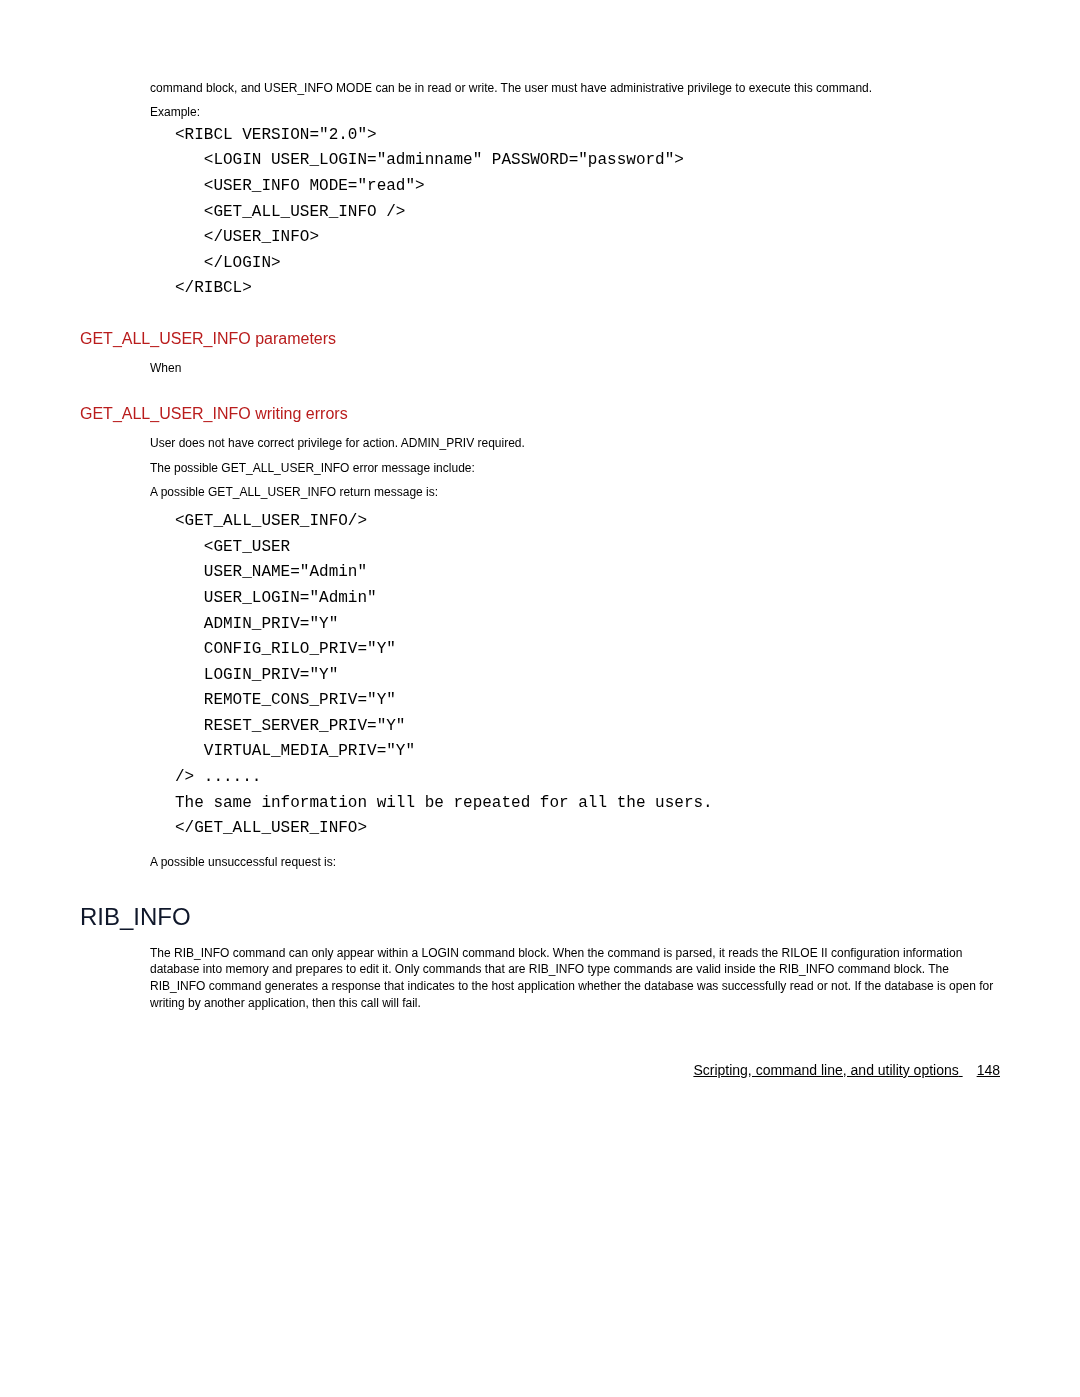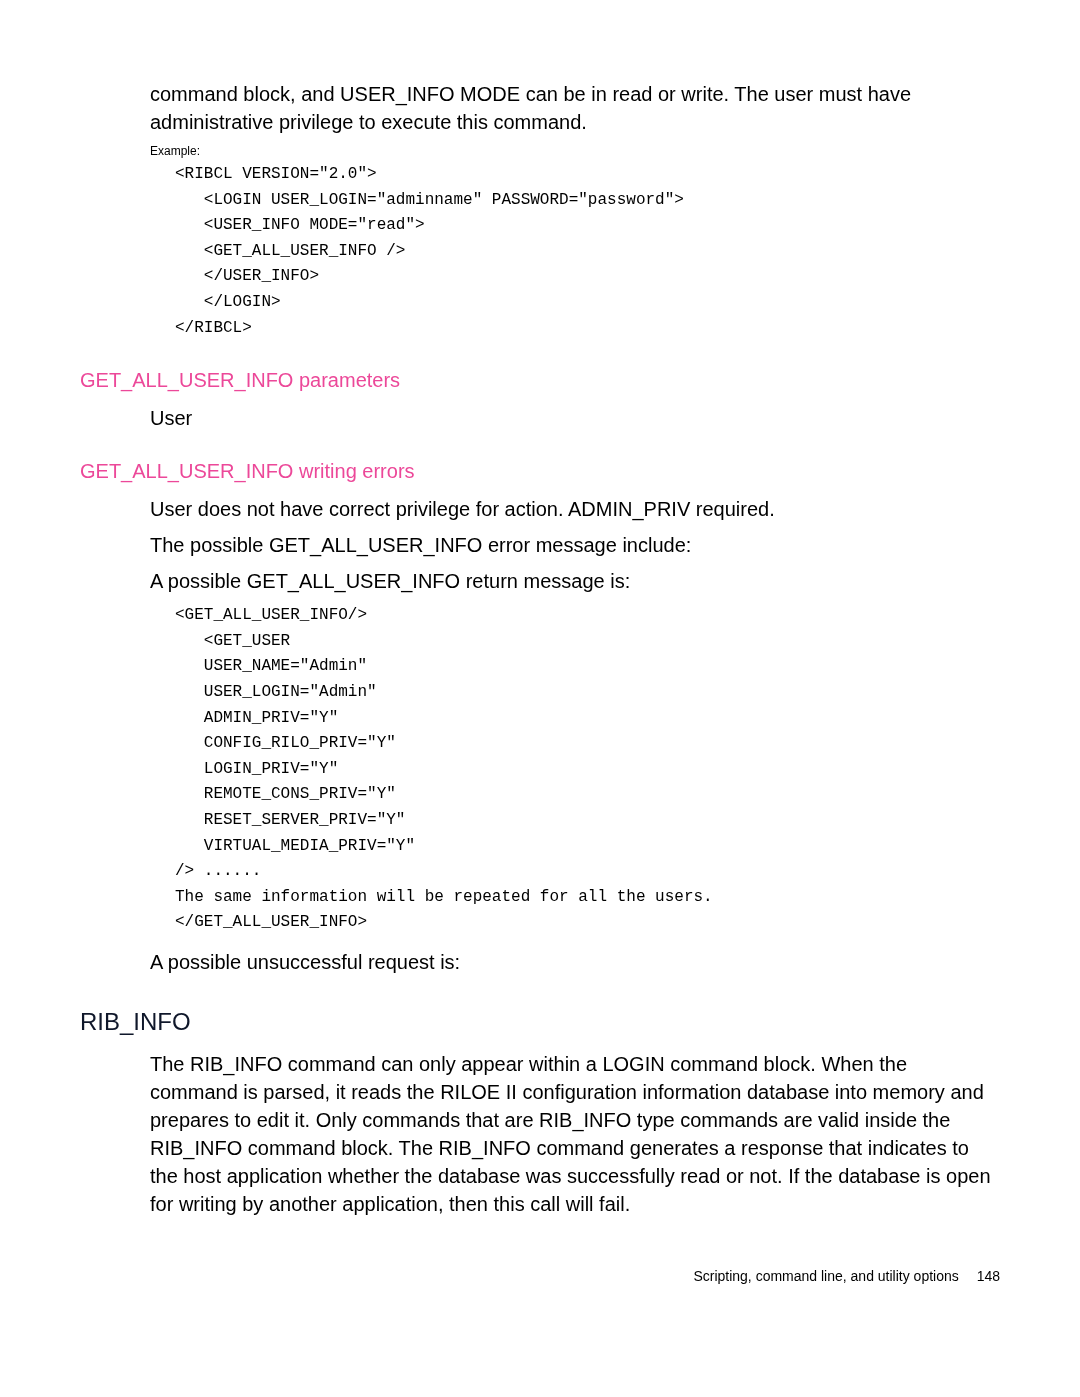--- a/index.html
+++ b/index.html
@@ -7,21 +7,21 @@
     padding: 0;
     font-family: Arial, Helvetica, sans-serif;
     background: #ffffff;
     width: 1080px;
   }
   .page {
     padding: 80px 80px 40px 80px;
     box-sizing: border-box;
   }
   .body-text {
-    font-size: 20px;
+    font-size: 12px;
     line-height: 1.4;
     color: #000;
     margin: 0 0 8px 0;
   }
   .indent-1 {
     margin-left: 70px;
   }
   .example-label {
     font-size: 12px;
     color: #000;
@@ -29,37 +29,38 @@
   }
   pre.code {
     font-family: "Courier New", Courier, monospace;
     font-size: 16px;
     line-height: 1.6;
     color: #000;
     margin: 0 0 12px 95px;
     white-space: pre;
   }
   h3.section {
-    font-size: 20px;
+    font-size: 16px;
     font-weight: normal;
-    color: #ec4899;
+    color: #b91c1c;
     margin: 28px 0 12px 0;
   }
   h2.section-large {
     font-size: 24px;
     font-weight: normal;
     color: #0f172a;
     margin: 32px 0 14px 0;
   }
   .footer {
     font-size: 14px;
     color: #000;
     text-align: right;
     margin-top: 50px;
     padding-right: 0;
+    text-decoration: underline;
   }
   .footer .pagenum {
     margin-left: 14px;
   }
 </style>
 </head>
 <body>
 
 <div class="page">
 
@@ -68,21 +69,21 @@
   <div class="example-label">Example:</div>
   <pre class="code">&lt;RIBCL VERSION="2.0"&gt;
    &lt;LOGIN USER_LOGIN="adminname" PASSWORD="password"&gt;
    &lt;USER_INFO MODE="read"&gt;
    &lt;GET_ALL_USER_INFO /&gt;
    &lt;/USER_INFO&gt;
    &lt;/LOGIN&gt;
 &lt;/RIBCL&gt;</pre>
 
   <h3 class="section">GET_ALL_USER_INFO parameters</h3>
-  <p class="body-text indent-1">User</p>
+  <p class="body-text indent-1">When</p>
 
   <h3 class="section">GET_ALL_USER_INFO writing errors</h3>
   <p class="body-text indent-1">User does not have correct privilege for action. ADMIN_PRIV required.</p>
   <p class="body-text indent-1">The possible GET_ALL_USER_INFO error message include:</p>
 
   <p class="body-text indent-1">A possible GET_ALL_USER_INFO return message is:</p>
   <pre class="code">&lt;GET_ALL_USER_INFO/&gt;
    &lt;GET_USER
    USER_NAME="Admin"
    USER_LOGIN="Admin"

